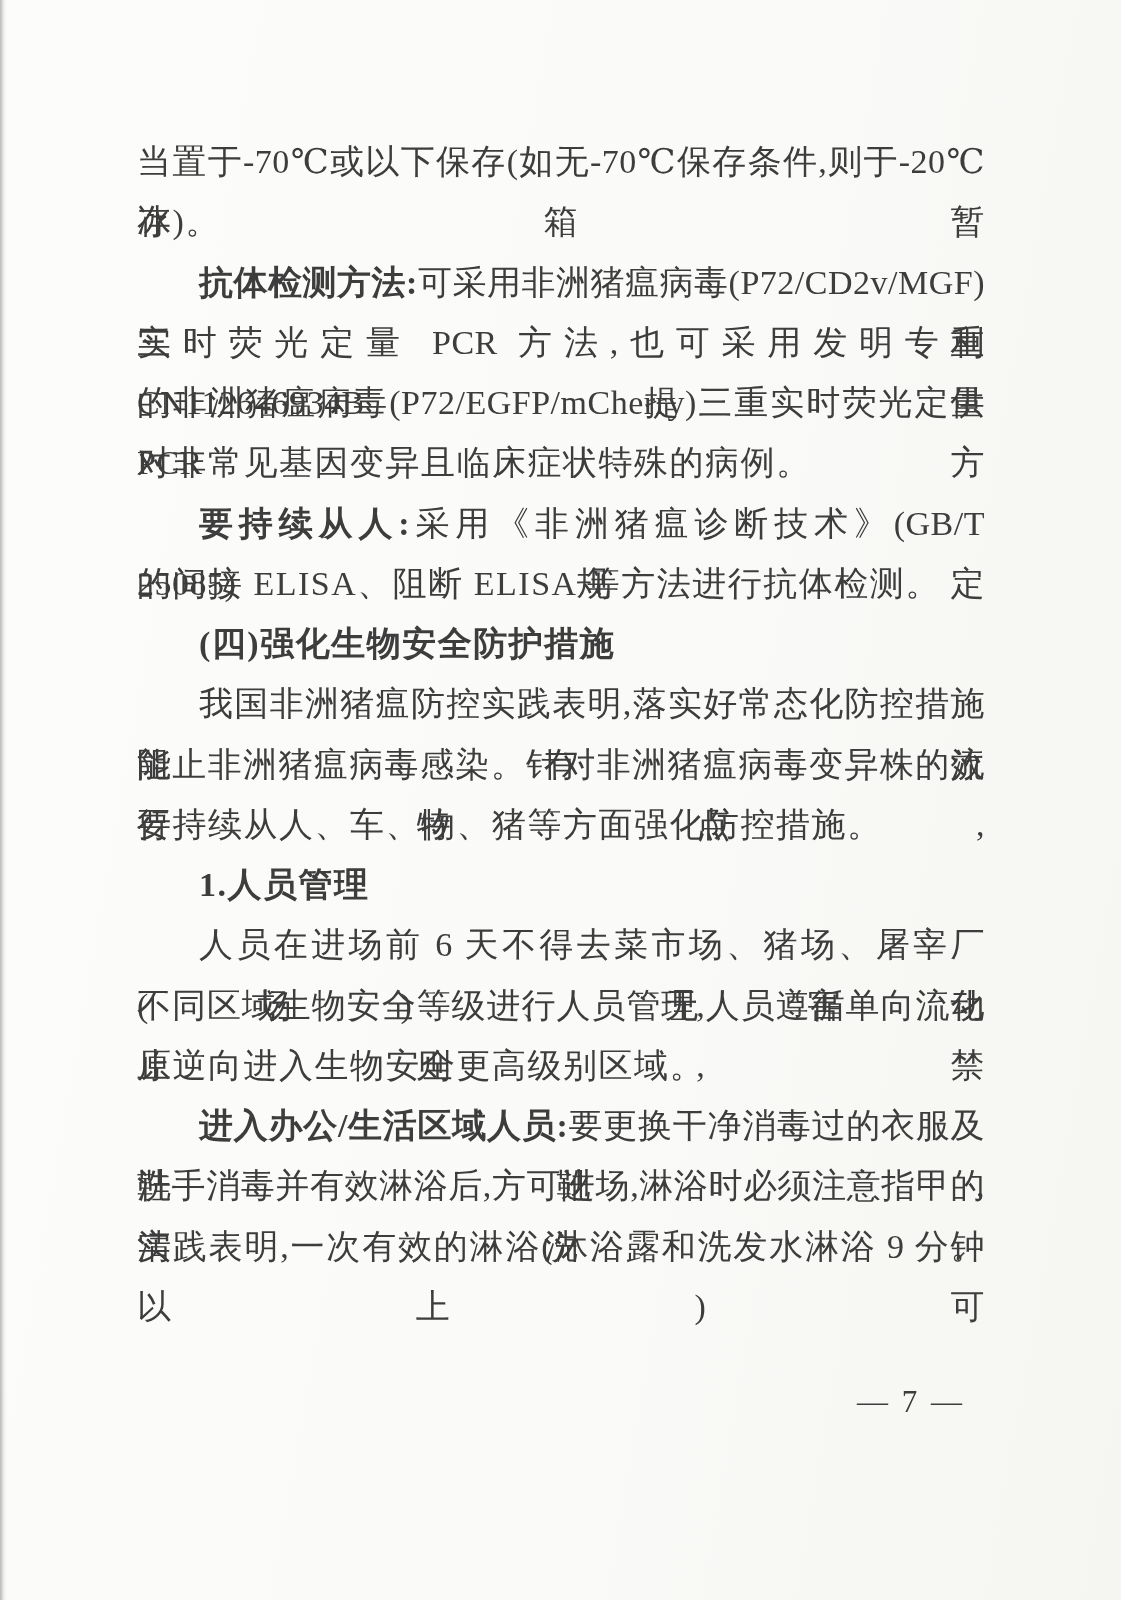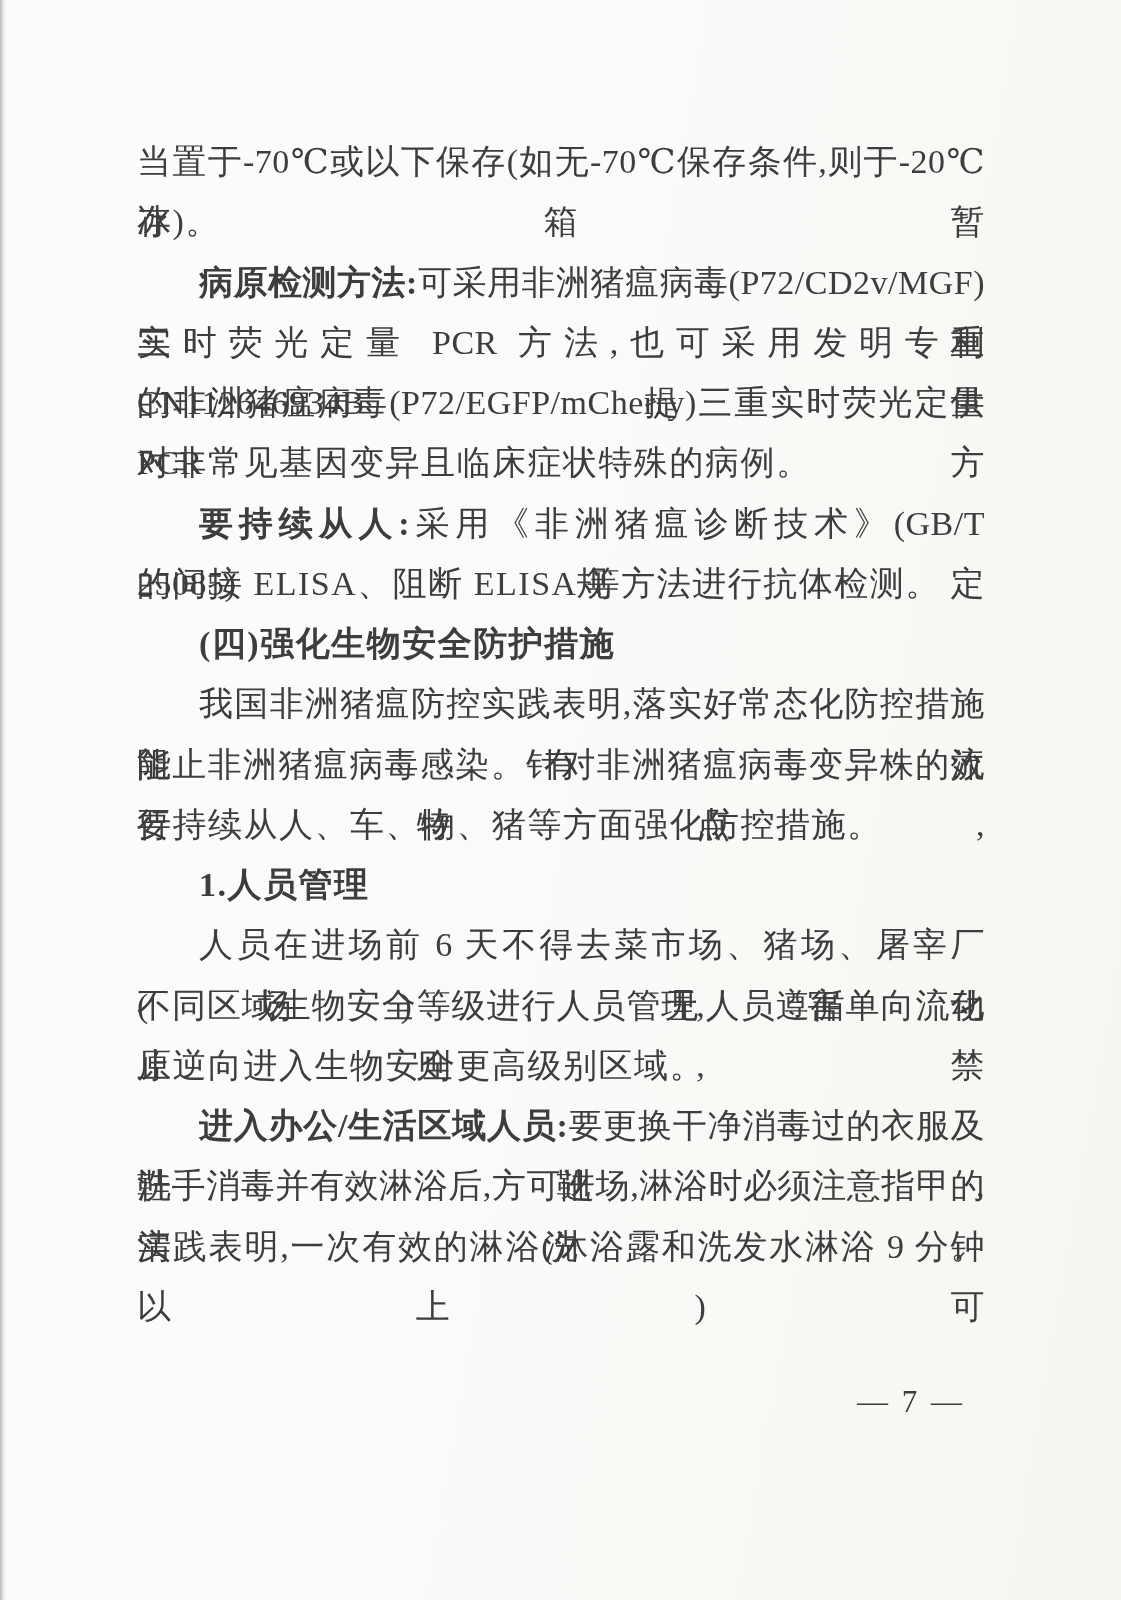--- a/index.html
+++ b/index.html
@@ -60,21 +60,21 @@
     line-height: 34px;
   }
 </style>
 </head>
 <body>
 
 <div class="page" style="color: rgb(61, 61, 61);">
   <div class="content">
       <div class="line justify"><span class="seg">当置于-70℃或以下保存(如无-70℃保存条件,则于-20℃冰箱暂</span></div>
       <div class="line"><span class="seg">存)。</span></div>
-      <div class="line indent justify"><span class="seg bold">病原检测方法:</span><span class="seg">可采用非洲猪瘟病毒(P72/CD2v/MGF)三重</span></div>
+      <div class="line indent justify"><span class="seg bold">抗体检测方法:</span><span class="seg">可采用非洲猪瘟病毒(P72/CD2v/MGF)三重</span></div>
       <div class="line justify"><span class="seg">实时荧光定量 PCR 方法,也可采用发明专利 CN112646934B 提供</span></div>
       <div class="line justify"><span class="seg">的非洲猪瘟病毒(P72/EGFP/mCherry)三重实时荧光定量 PCR 方</span></div>
       <div class="line"><span class="seg">对非常见基因变异且临床症状特殊的病例。</span></div>
       <div class="line indent justify"><span class="seg bold">要持续从人:</span><span class="seg">采用《非洲猪瘟诊断技术》(GB/T 25085)规定</span></div>
       <div class="line"><span class="seg">的间接 ELISA、阻断 ELISA 等方法进行抗体检测。</span></div>
       <div class="line indent"><span class="seg bold">(四)强化生物安全防护措施</span></div>
       <div class="line indent justify"><span class="seg">我国非洲猪瘟防控实践表明,落实好常态化防控措施能有效</span></div>
       <div class="line justify"><span class="seg">阻止非洲猪瘟病毒感染。针对非洲猪瘟病毒变异株的流行特点,</span></div>
       <div class="line"><span class="seg">要持续从人、车、物、猪等方面强化防控措施。</span></div>
       <div class="line indent"><span class="seg bold">1.人员管理</span></div>

